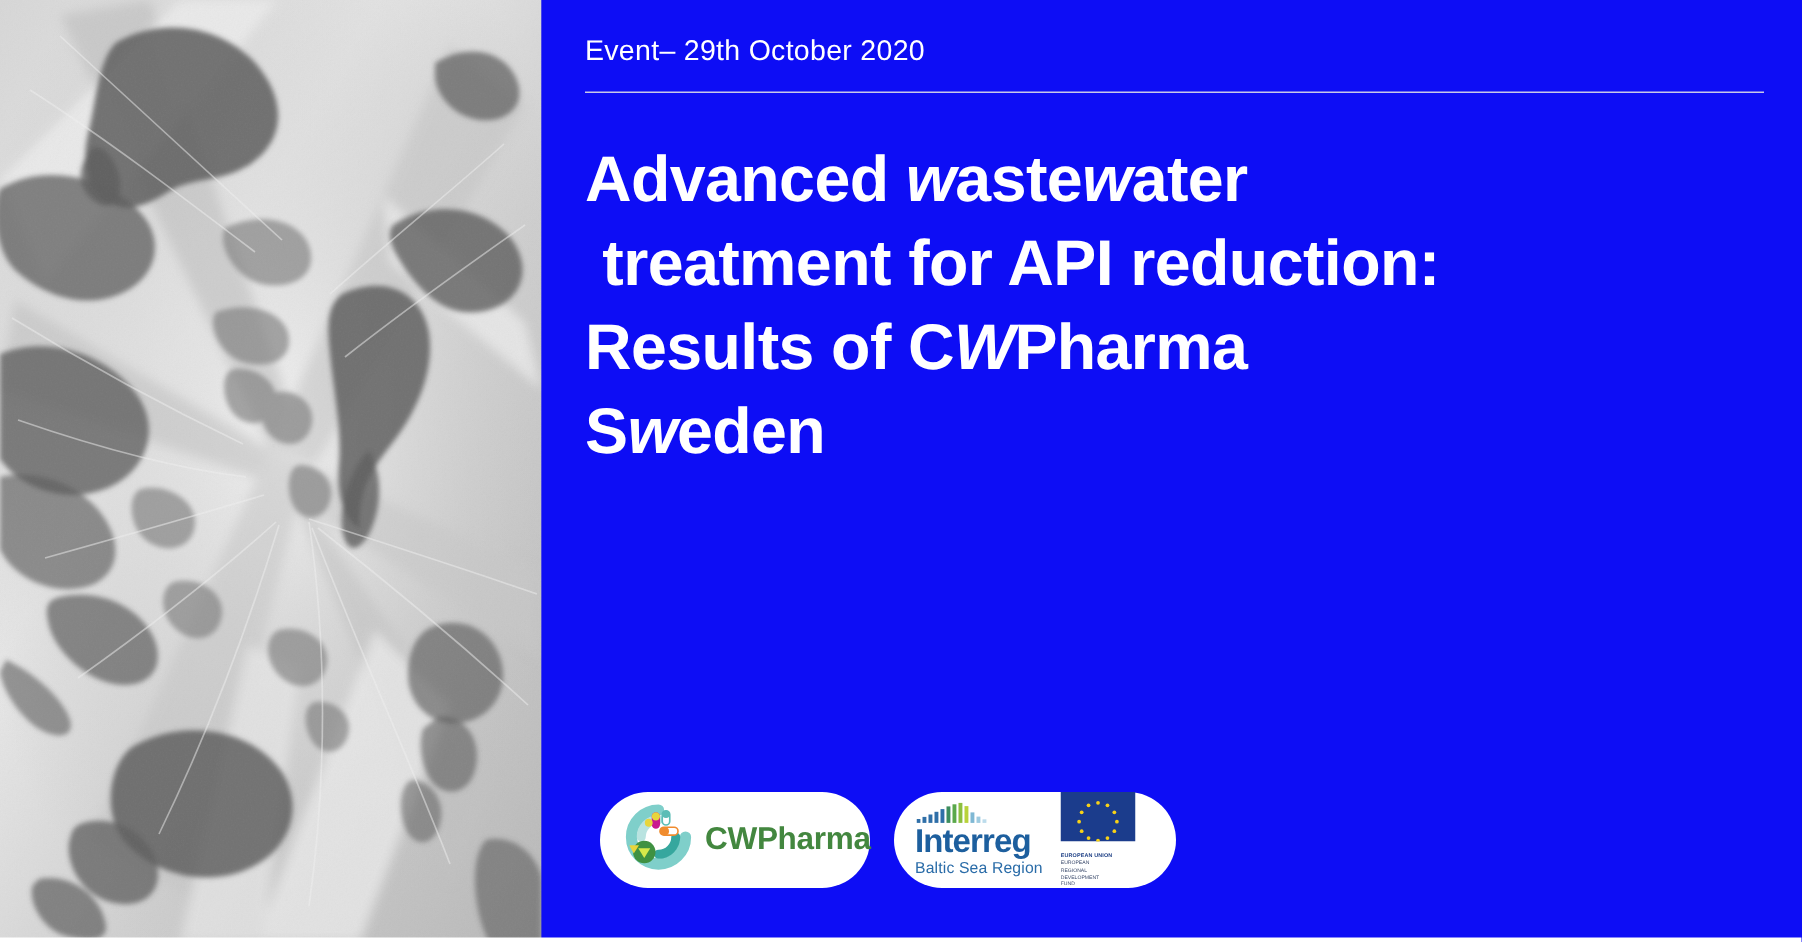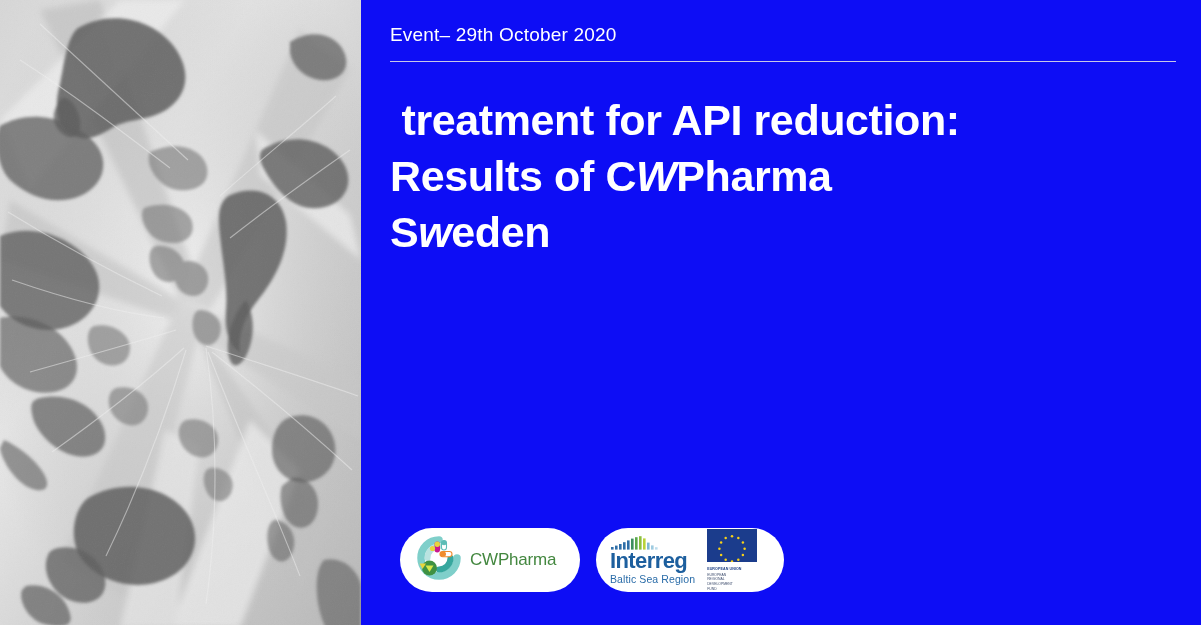--- a/index.html
+++ b/index.html
@@ -105,22 +105,22 @@
     padding: 0 14px 0 16px;
     gap: 8px;
   }
   .badge-interreg {
     width: 188px;
     padding: 0 12px 0 14px;
     gap: 6px;
   }
   .cw-wordmark {
     color: #43873f;
-    font-size: 17px;
-    font-weight: 400;
+    font-size: 21px;
+    font-weight: 700;
     letter-spacing: -0.2px;
     white-space: nowrap;
   }
   .interreg-block {
     display: flex;
     align-items: center;
     gap: 12px;
   }
   .interreg-text-col {
     display: flex;
@@ -300,20 +300,21 @@
     </svg>
   </div>
 
   <div class="blue-panel"></div>
 
   <div class="event-label">Event– 29th October 2020</div>
 
   <div class="divider"></div>
 
   <div class="title" id="title-block">
+      <span class="title-line"><span>Advanced </span><span class="ital">w</span><span>aste</span><span class="ital">w</span><span>ater</span></span>
       <span class="title-line"><span> treatment for API reduction:</span></span>
       <span class="title-line"><span>Results of C</span><span class="ital">W</span><span>Pharma</span></span>
       <span class="title-line"><span>S</span><span class="ital">w</span><span>eden</span></span>
     </div>
 
   <div class="badges">
 
     <div class="badge badge-cwpharma">
       <span>
         <svg width="46" height="46" viewBox="0 0 46 46" aria-hidden="true">

